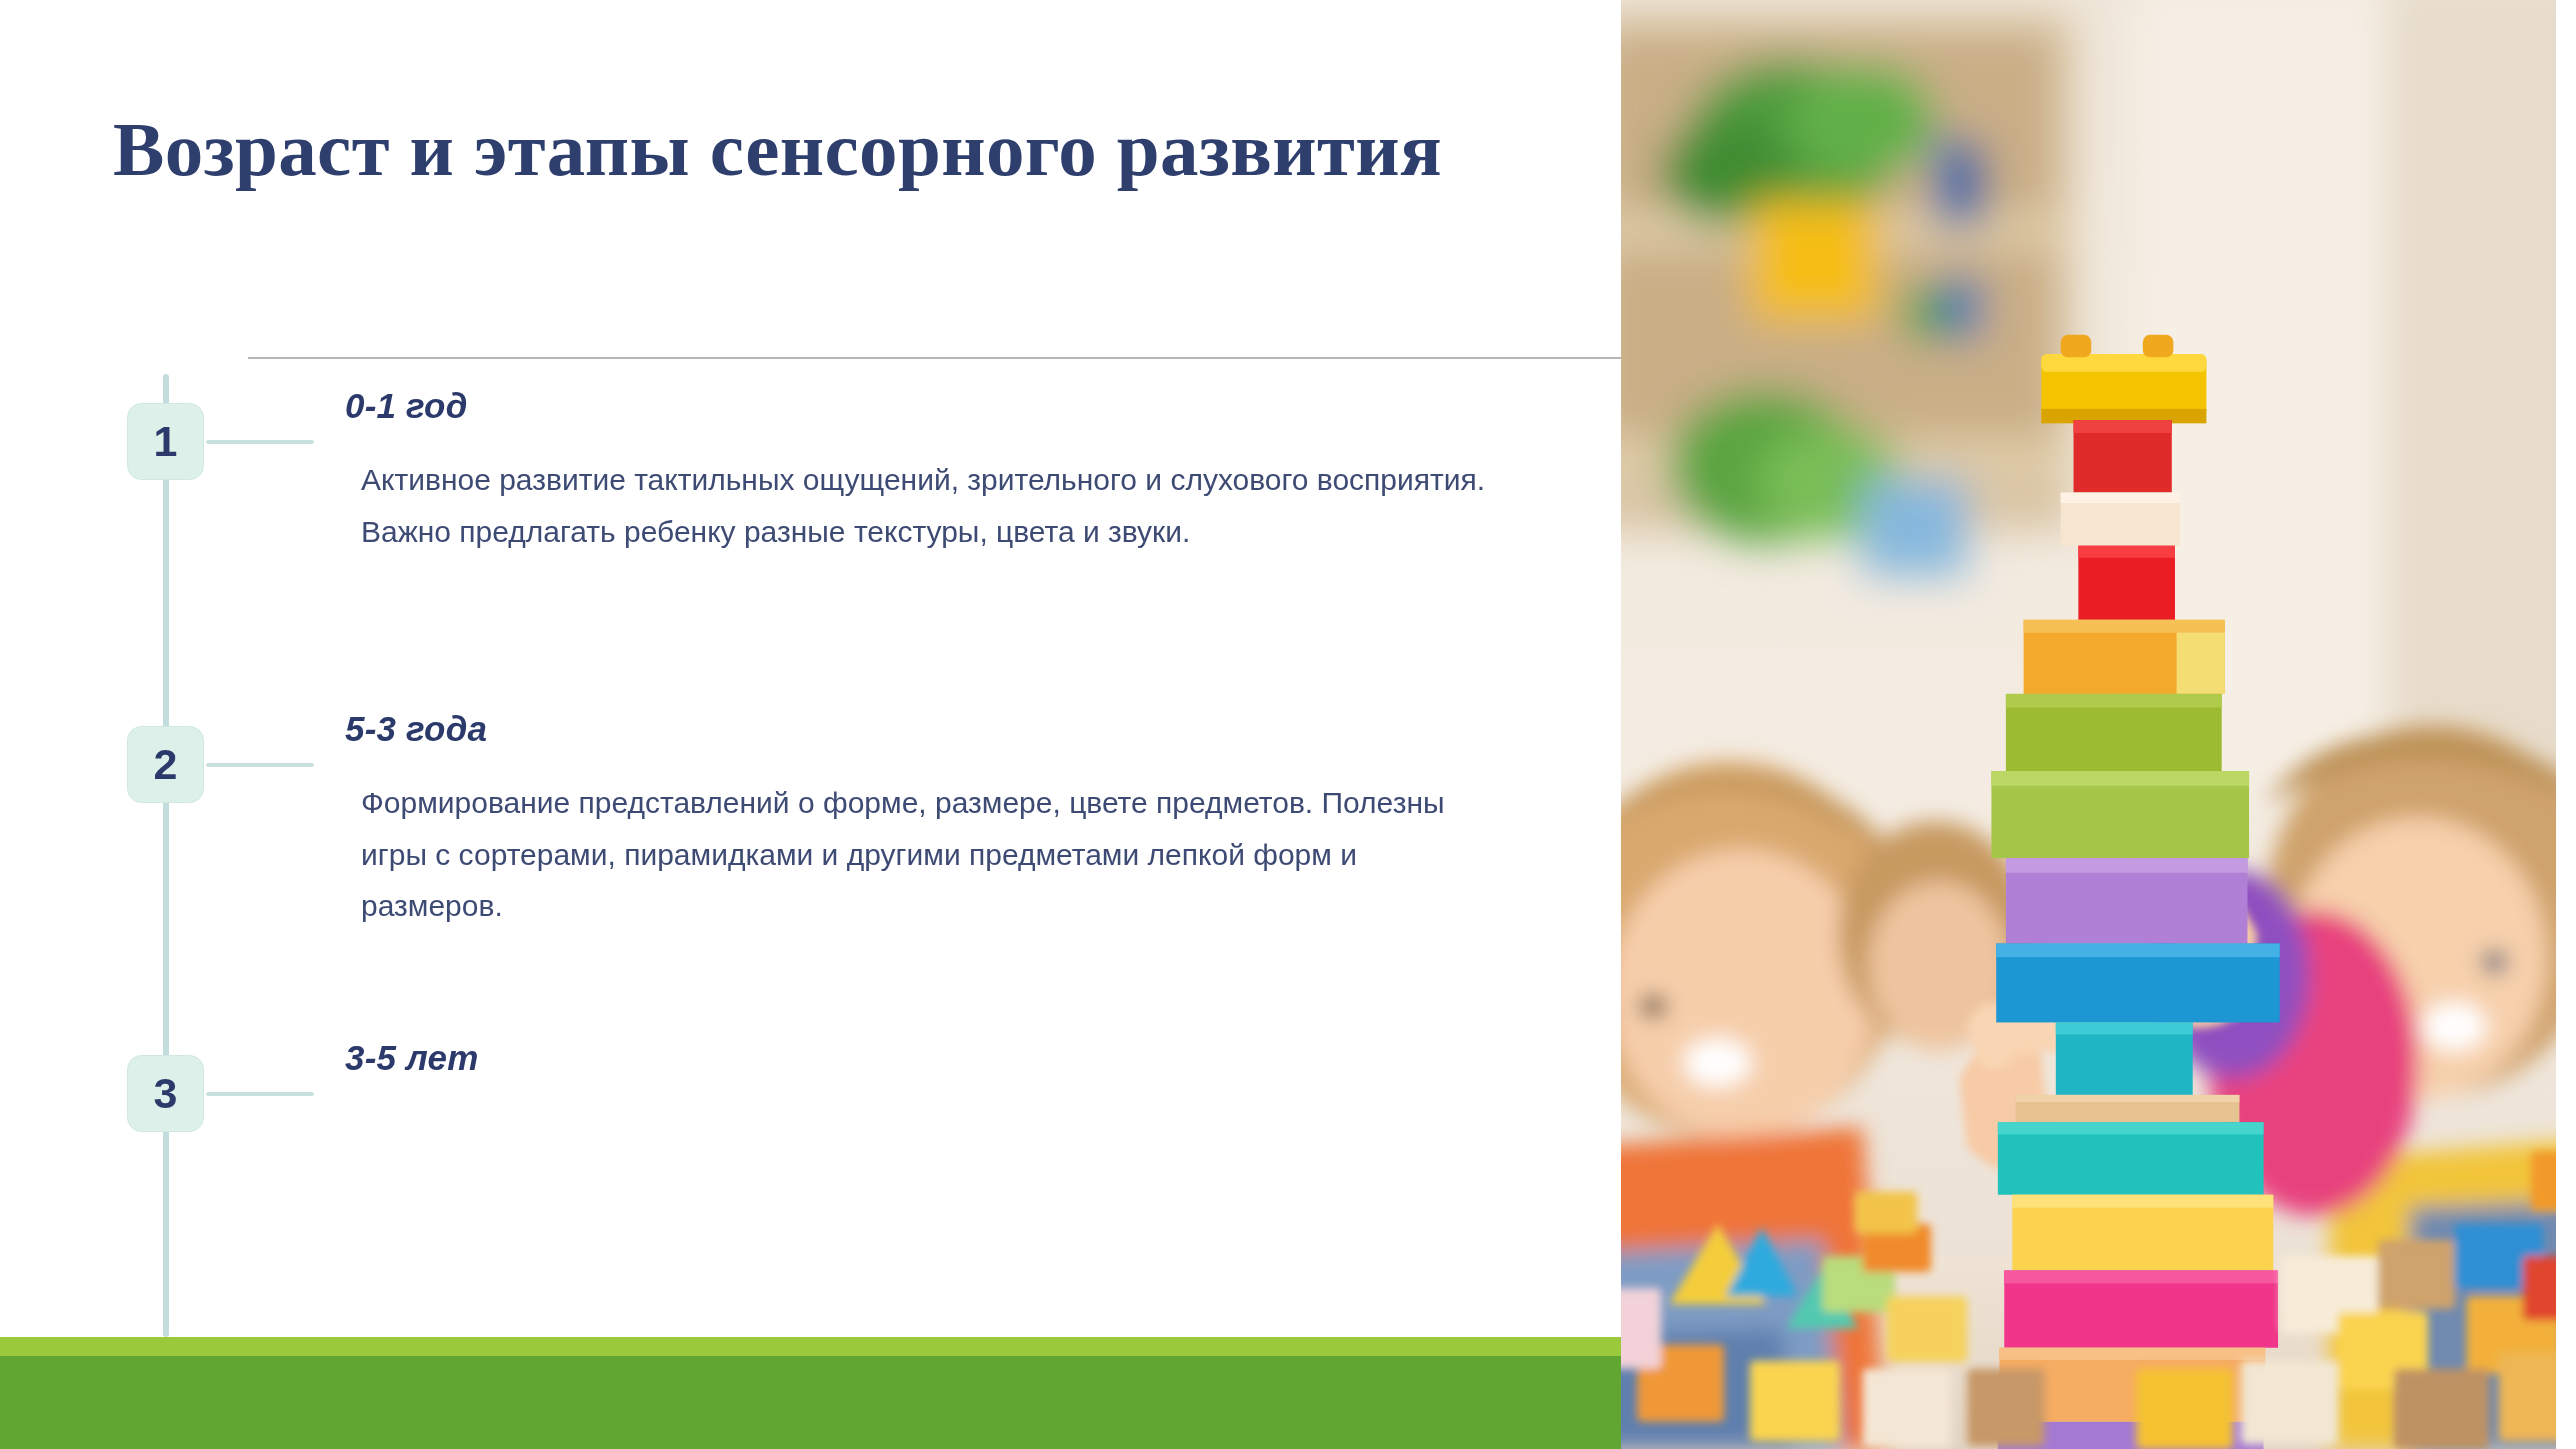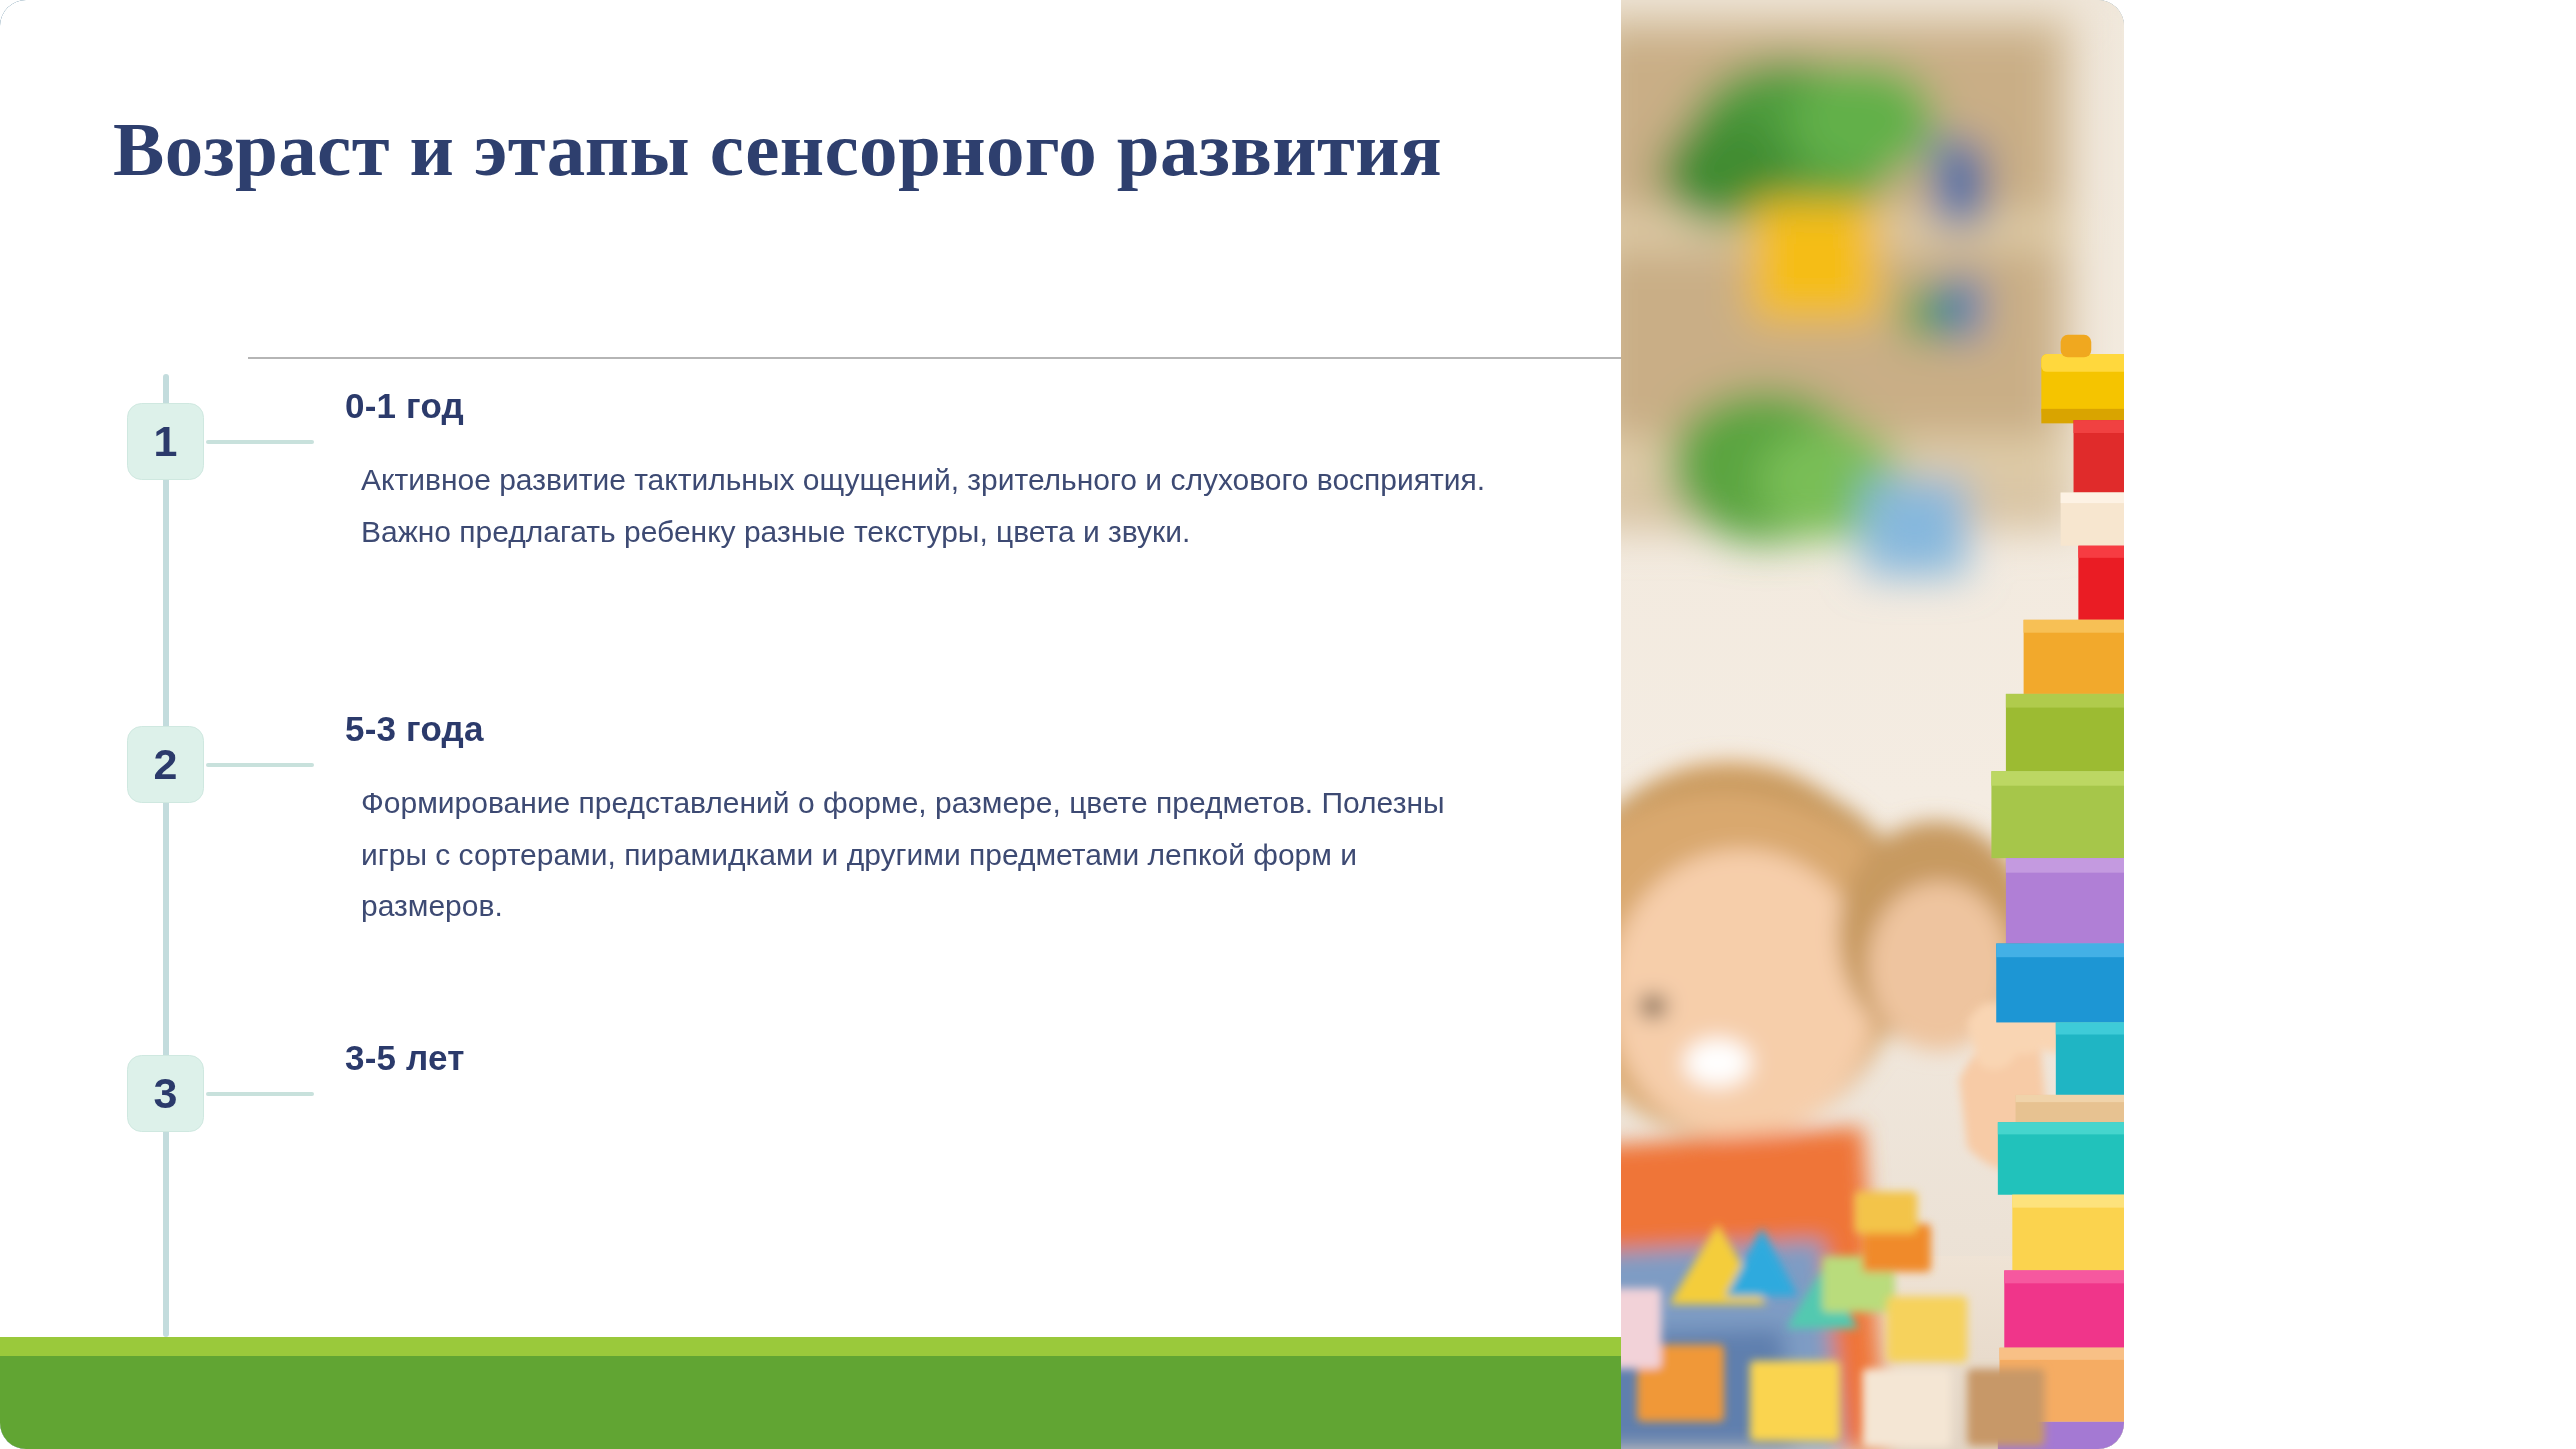--- a/index.html
+++ b/index.html
@@ -9,25 +9,24 @@
   }
   body {
     width: 2576px;
     height: 1449px;
     overflow: hidden;
     font-family: "Liberation Sans", sans-serif;
   }
 
   .slide {
     position: relative;
-    width: 2124px;
+    width: 2556px;
     height: 1449px;
     background: #0c4a6e;
     overflow: hidden;
-    border-radius: 26px;
   }
 
   
   .left-panel {
     position: absolute;
     left: 0;
     top: 0;
     width: 1621px;
     height: 1449px;
     background: #ffffff;
@@ -116,20 +115,21 @@
   }
 
   .step-heading {
     font-family: "Liberation Sans", sans-serif;
     font-weight: 700;
     font-size: 35px;
     line-height: 1.2;
     color: #2b3a6b;
     margin: 0 0 27px 0;
     letter-spacing: 0.2px;
+    font-style: italic;
   }
 
   .step-text {
     font-family: "Liberation Sans", sans-serif;
     font-weight: 400;
     font-size: 30px;
     line-height: 1.72;
     color: #3d4a73;
     margin: 16px;
     max-width: 1127px;

